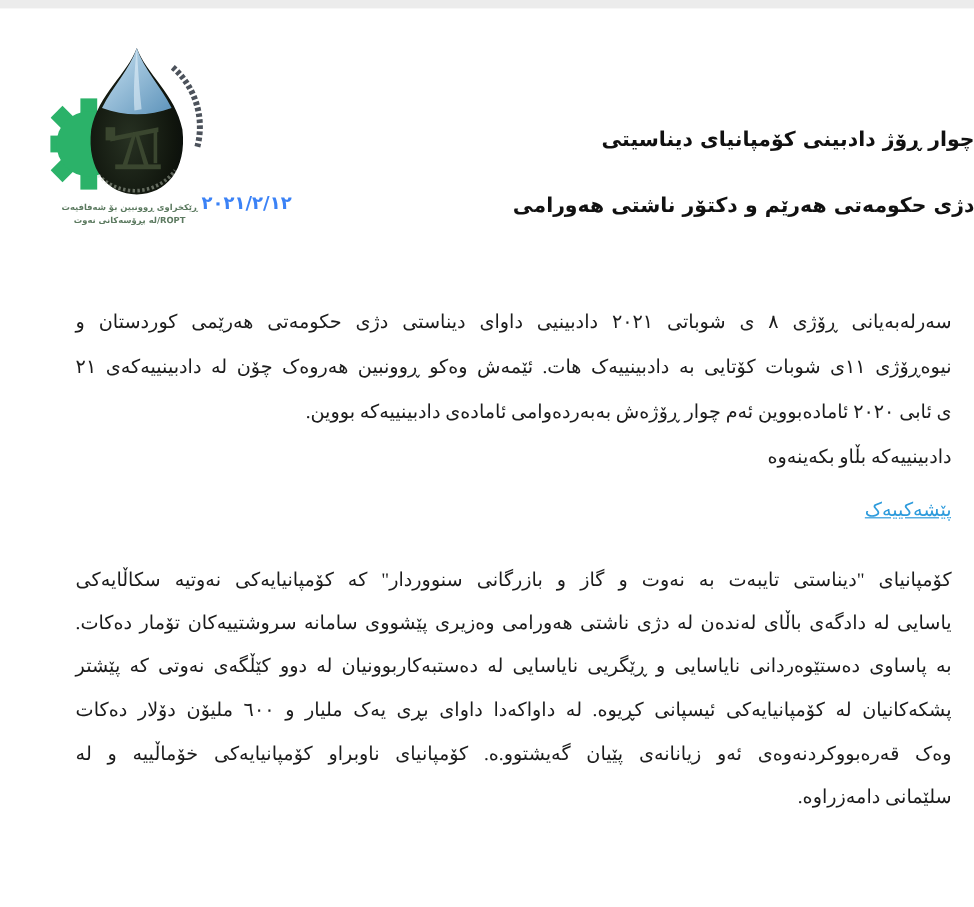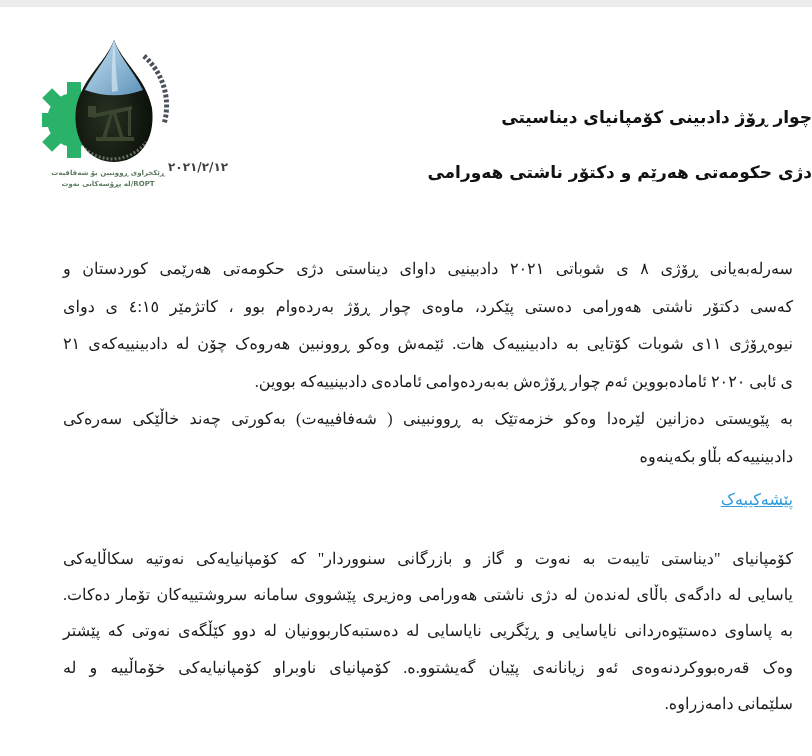--- a/index.html
+++ b/index.html
@@ -13,21 +13,21 @@
   .logo-block svg{display:block;margin:0 auto;}
   .logo-caption{margin-top:2px;text-align:center;font-family:"DejaVu Sans","Liberation Sans",sans-serif;
     font-size:7px;font-weight:bold;line-height:11px;color:#5c7a60;}
   
   .titles{position:absolute;top:104px;right:0;text-align:right;
     font-family:"DejaVu Sans","Liberation Sans",sans-serif;font-weight:bold;
     font-size:17px;line-height:26px;color:#111;}
   .titles .t1{margin-left:52px;margin-bottom:29px;}
   .date{position:absolute;top:160px;left:168px;width:100px;direction:rtl;text-align:left;
     font-family:"DejaVu Sans","Liberation Sans",sans-serif;font-weight:bold;
-    font-size:12px;color:#404040;letter-spacing:1px;}
+    font-size:15px;color:#3b82f6;letter-spacing:1px;}
   
   .content{position:absolute;top:250px;right:19px;left:63px;direction:rtl;font-size:16px;}
   .para{margin:0;}
   .tline{text-align:justify;text-align-last:justify;line-height:37.5px;white-space:nowrap;}
   .tline.last{text-align-last:auto;text-align:right;white-space:normal;}
   .para3 .tline{line-height:36.2px;}
   .tline.just{white-space:normal;}
   .section-heading{
     margin:12px 0 0 0;padding:0;font-family:"DejaVu Sans","Liberation Sans",sans-serif;
     font-size:16px;font-weight:normal;line-height:26px;text-align:right;
@@ -93,30 +93,29 @@
 
   <div class="titles">
     <div class="t1">چوار ڕۆژ دادبینی کۆمپانیای دیناسیتی</div>
     <div class="t2">دژی حکومەتی هەرێم و دکتۆر ناشتی هەورامی</div>
   </div>
   <div class="date">٢٠٢١/٢/١٢</div>
 
   <div class="content">
     <div class="para para1">
       <div class="tline just">سەرلەبەیانی ڕۆژی ٨ ی شوباتی ٢٠٢١ دادبینیی داوای دیناستی دژی حکومەتی هەرێمی کوردستان و</div>
-      <div class="tline just">کەسی دکتۆر ناشتی هەورامی دەستی پێکرد، ماوەی چوار ڕۆژ بەردەوام بوو ، کاتژمێر ٤:١٥ ی دوای</div>
       <div class="tline just">نیوەڕۆژی ١١ی شوبات کۆتایی بە دادبینییەک هات. ئێمەش وەکو ڕوونبین هەروەک چۆن لە دادبینییەکەی ٢١</div>
       <div class="tline last">ی ئابی ٢٠٢٠ ئامادەبووین ئەم چوار ڕۆژەش بەبەردەوامی ئامادەی دادبینییەکە بووین.</div>
     </div>
     <div class="para para2">
-      <div class="tline just">بە پێویستی دەزانین لێرەدا وەکو خزمەتێک بە ڕوونبینی ( شەفافییەت) بەکورتی چەند خاڵێکی سەرەکی</div>
       <div class="tline last">دادبینییەکە بڵاو بکەینەوە</div>
     </div>
     <h2 class="section-heading" style="color: rgb(46, 155, 220);">پێشەکییەک</h2>
     <div class="para para3">
       <div class="tline just">کۆمپانیای "دیناستی تایبەت بە نەوت و گاز و بازرگانی سنووردار" کە کۆمپانیایەکی نەوتیە  سکاڵایەکی</div>
       <div class="tline just">یاسایی لە دادگەی باڵای لەندەن لە دژی ناشتی هەورامی وەزیری پێشووی سامانە سروشتییەکان تۆمار دەکات.</div>
       <div class="tline just">بە پاساوی دەستێوەردانی نایاسایی و ڕێگریی نایاسایی لە دەستبەکاربوونیان لە دوو کێڵگەی نەوتی کە پێشتر</div>
+      <div class="tline just">پشکەکانیان لە کۆمپانیایەکی ئیسپانی کڕیوە. لە داواکەدا داوای بڕی یەک ملیار و ٦٠٠ ملیۆن دۆلار دەکات</div>
       <div class="tline just">وەک قەرەبووکردنەوەی ئەو زیانانەی پێیان گەیشتوو.ە. کۆمپانیای ناوبراو کۆمپانیایەکی خۆماڵییە و لە</div>
       <div class="tline last">سلێمانی دامەزراوە.</div>
     </div>
   </div>
 </div>
 
 </body></html>

